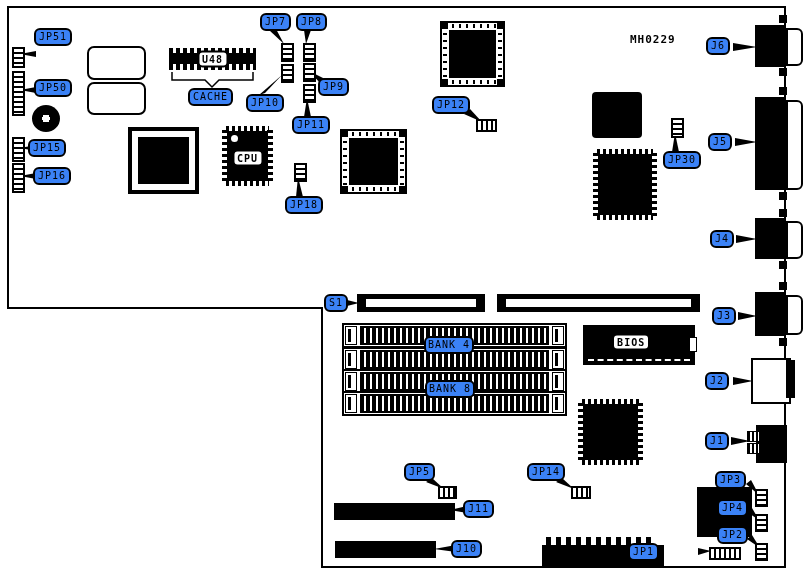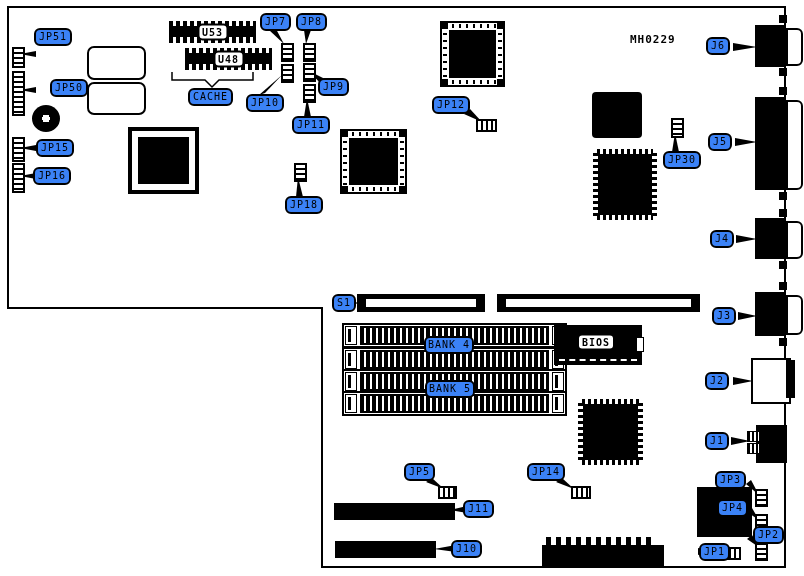--- a/index.html
+++ b/index.html
@@ -131,45 +131,48 @@
       <polygon points="698,548 698,555 711,551"></polygon>
     </g>
   </svg>
 
   <div class="jv" style="left:12px;top:47px;width:9px;height:17px"></div>
   <div class="jv" style="left:12px;top:71px;width:9px;height:41px"></div>
   <div class="speaker" style="left:32px;top:105px;width:28px;height:27px"></div>
   <div class="jv" style="left:12px;top:137px;width:9px;height:21px"></div>
   <div class="jv" style="left:12px;top:163px;width:9px;height:26px"></div>
   <div class="lbl" style="left:34px;top:28px">JP51</div>
-  <div class="lbl" style="left:50px;top:79px">JP50</div>
-  <div class="lbl" style="left:36px;top:139px">JP15</div>
+  <div class="lbl" style="left:34px;top:79px">JP50</div>
+  <div class="lbl" style="left:28px;top:139px">JP15</div>
   <div class="lbl" style="left:33px;top:167px">JP16</div>
 
   <div class="crystal" style="left:87px;top:46px;width:55px;height:30px"></div>
   <div class="crystal" style="left:87px;top:82px;width:55px;height:29px"></div>
 
-  <div class="dip" style="left:169px;top:21px;width:87px;height:22px">
-    <div class="comb t"></div>
-    <div class="dbody"></div>
-    <div class="comb b"></div>
-    <div class="plate">U53</div>
-  </div>
-  <div class="dip" style="left:185px;top:48px;width:87px;height:22px">
+  <div class="dip" style="left:169px;top:48px;width:87px;height:22px">
     <div class="comb t"></div>
     <div class="dbody"></div>
     <div class="comb b"></div>
     <div class="plate">U48</div>
   </div>
   <div class="lbl" style="left:188px;top:88px">CACHE</div>
 
   <div class="bigframe" style="left:128px;top:127px;width:63px;height:59px">
     <div class="core"></div>
   </div>
 
+  <div class="qfp" style="left:222px;top:126px;width:51px;height:60px">
+    <div class="pt"></div>
+    <div class="pb"></div>
+    <div class="pl"></div>
+    <div class="pr"></div>
+    <div class="qbody"></div>
+    <div class="dot" style="left:9px;top:9px"></div>
+    <div class="plate" style="left:50%;top:54%;transform:translate(-50%,-50%)">CPU</div>
+  </div>
 
 
   <div class="jv" style="left:281px;top:43px;width:9px;height:15px"></div>
   <div class="jv" style="left:281px;top:64px;width:9px;height:15px"></div>
   <div class="jv" style="left:303px;top:43px;width:9px;height:15px"></div>
   <div class="jv" style="left:303px;top:63px;width:9px;height:15px"></div>
   <div class="jv" style="left:303px;top:84px;width:9px;height:15px"></div>
   <div class="jv" style="left:294px;top:163px;width:9px;height:15px"></div>
   <div class="lbl" style="left:260px;top:13px">JP7</div>
   <div class="lbl" style="left:296px;top:13px">JP8</div>
@@ -242,21 +245,21 @@
 
   <div class="j2box" style="left:751px;top:358px;width:36px;height:42px"></div>
   <div class="j2strip" style="left:786px;top:360px;width:9px;height:38px"></div>
   <div class="lbl" style="left:705px;top:372px">J2</div>
 
   <div class="conn-black" style="left:756px;top:425px;width:31px;height:38px"></div>
   <div class="plug" style="left:747px;top:431px;width:11px;height:9px"></div>
   <div class="plug" style="left:747px;top:443px;width:11px;height:9px"></div>
   <div class="lbl" style="left:705px;top:432px">J1</div>
 
-  <div class="lbl" style="left:332px;top:294px">S1</div>
+  <div class="lbl" style="left:324px;top:294px">S1</div>
   <div class="slotbar" style="left:357px;top:294px;width:128px;height:18px">
     <div class="stripe"></div>
   </div>
   <div class="slotbar" style="left:497px;top:294px;width:203px;height:18px">
     <div class="stripe"></div>
   </div>
 
   <div class="simm" style="left:342px;top:323px;width:221px;height:21px">
     <div class="end">
         <i></i>
@@ -287,23 +290,23 @@
   <div class="simm" style="left:342px;top:391px;width:221px;height:21px">
     <div class="end">
         <i></i>
       </div>
     <div class="pins"></div>
     <div class="end">
         <i></i>
       </div>
   </div>
   <div class="lbl sm" style="left:424px;top:336px">BANK 4</div>
-  <div class="lbl sm" style="left:425px;top:380px">BANK 5</div>
-
-  <div class="bios" style="left:554px;top:325px;width:88px;height:40px">
+  <div class="lbl sm" style="left:425px;top:380px">BANK 8</div>
+
+  <div class="bios" style="left:583px;top:325px;width:112px;height:40px">
     <div class="notch"></div>
     <div class="dash"></div>
     <div class="plate">BIOS</div>
   </div>
 
   <div class="qfp" style="left:578px;top:399px;width:65px;height:66px">
     <div class="pt"></div>
     <div class="pb"></div>
     <div class="pl"></div>
     <div class="pr"></div>
@@ -322,18 +325,18 @@
 
   <div class="bstrip-pins" style="left:546px;top:537px;width:110px;height:9px"></div>
   <div class="bstrip-body" style="left:542px;top:545px;width:118px;height:17px"></div>
 
   <div class="conn-black" style="left:697px;top:487px;width:55px;height:50px"></div>
   <div class="jv" style="left:755px;top:489px;width:9px;height:14px"></div>
   <div class="jv" style="left:755px;top:514px;width:9px;height:14px"></div>
   <div class="jv" style="left:755px;top:543px;width:9px;height:14px"></div>
   <div class="lbl" style="left:715px;top:471px">JP3</div>
   <div class="lbl" style="left:717px;top:499px">JP4</div>
-  <div class="lbl" style="left:753px;top:526px">JP2</div>
-
-  <div class="lbl" style="left:699px;top:543px">JP1</div>
+  <div class="lbl" style="left:717px;top:526px">JP2</div>
+
+  <div class="lbl" style="left:628px;top:543px">JP1</div>
   <div class="jh" style="left:709px;top:547px;width:28px;height:9px"></div>
 
 </div>
 
 </body></html>

